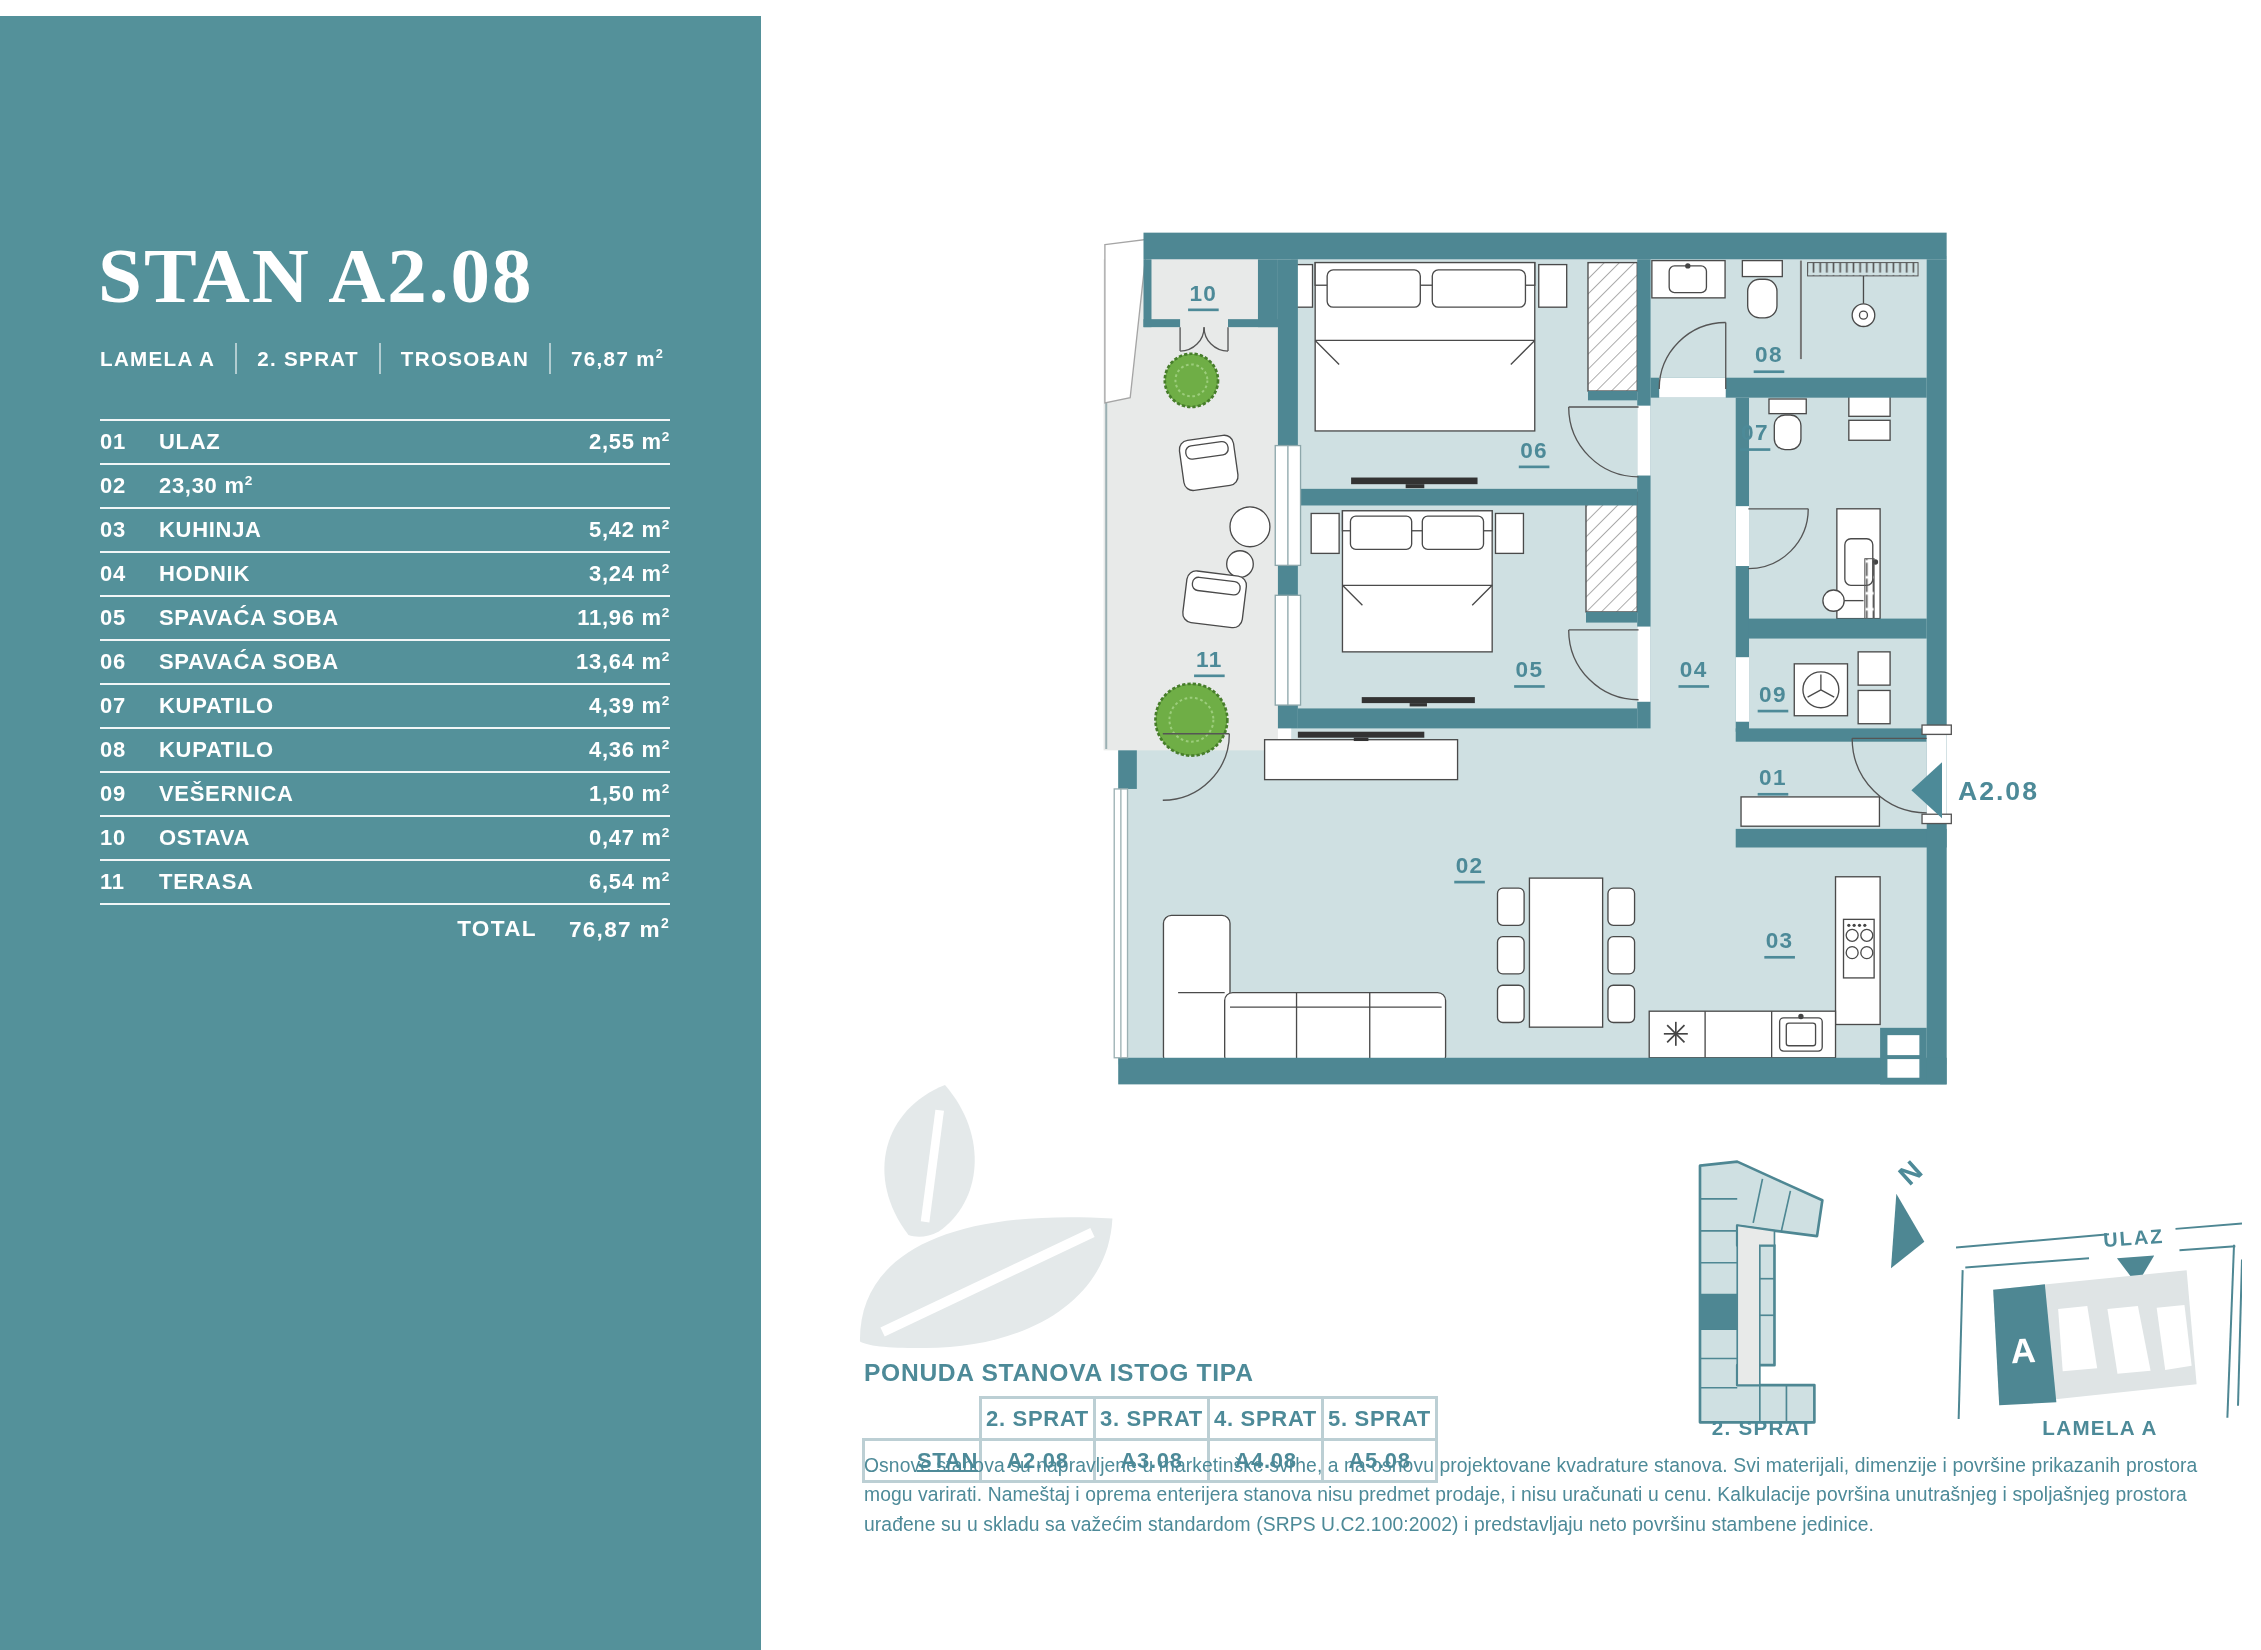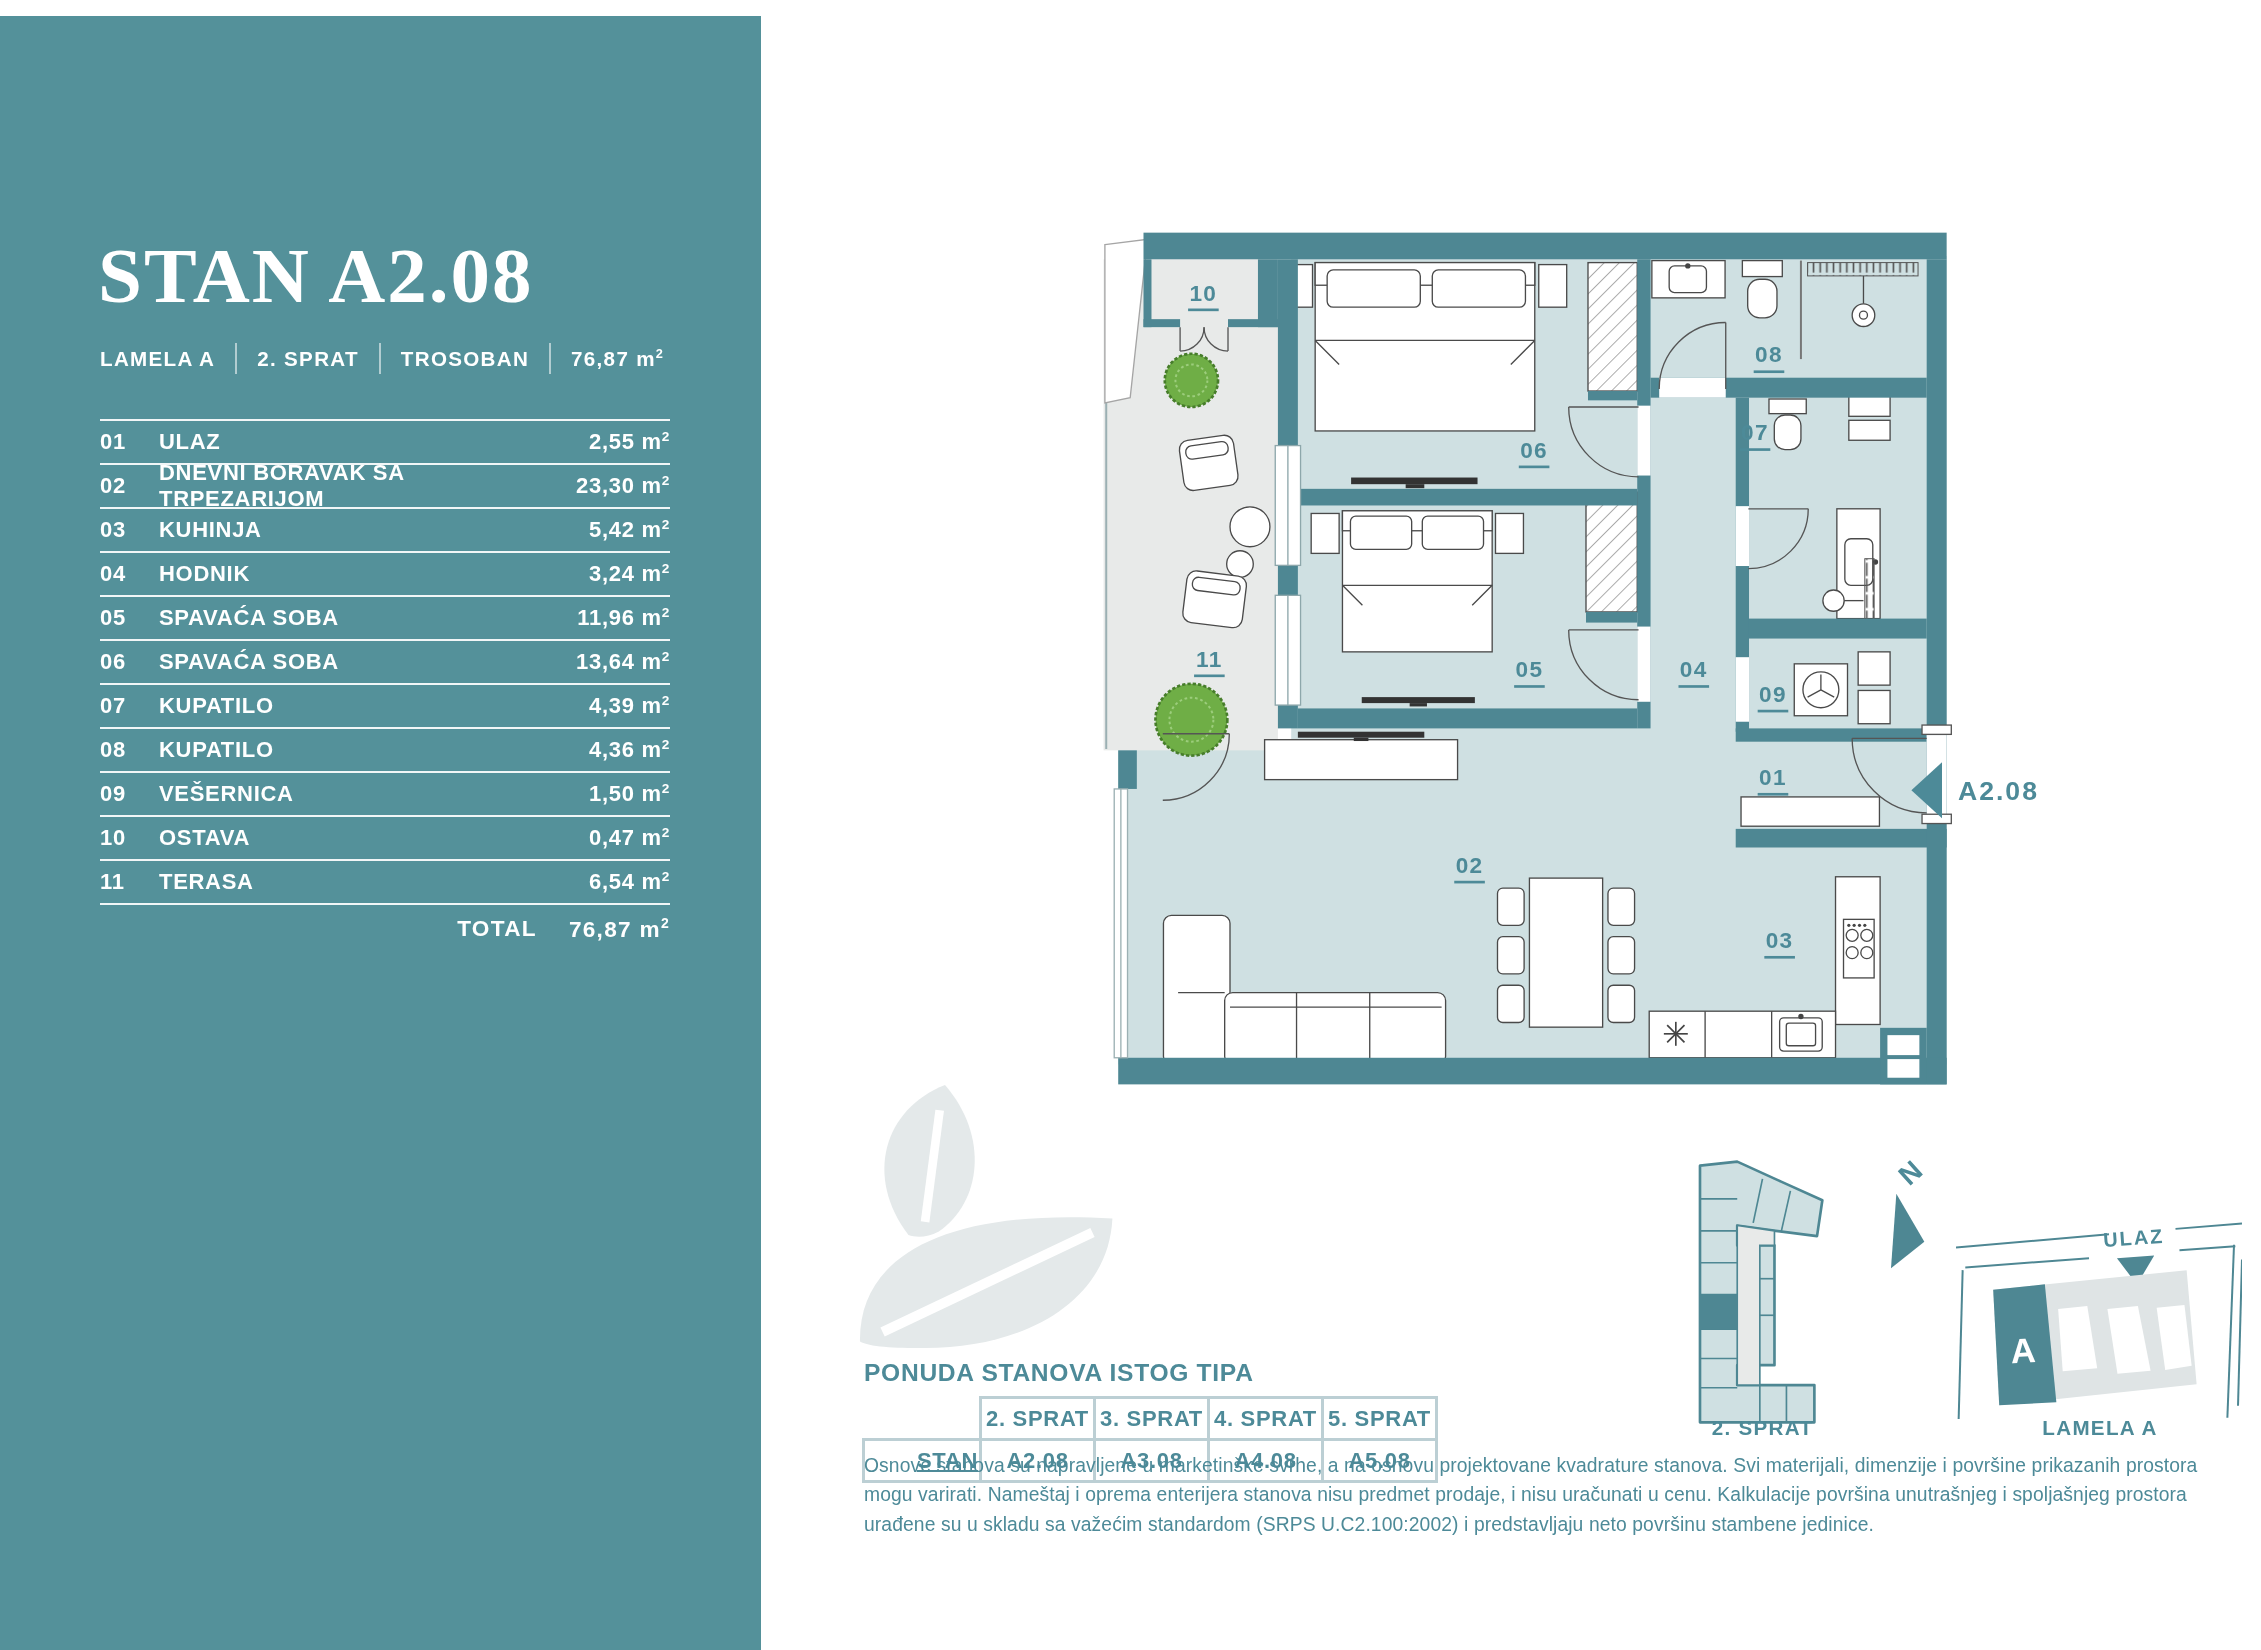--- a/index.html
+++ b/index.html
@@ -57,21 +57,20 @@
     </div>
 
     <div class="room-table">
       <div class="room-row">
           <span class="num">01</span>
           <span class="nm">ULAZ</span>
           <span class="ar"><span>2,55</span>&nbsp;<span class="u"><span>m</span><sup>2</sup></span></span>
         </div>
       <div class="room-row">
           <span class="num">02</span>
-          <span class="nm">DNEVNI BORAVAK SA TRPEZARIJOM</span>
           <span class="ar"><span>23,30</span>&nbsp;<span class="u"><span>m</span><sup>2</sup></span></span>
         </div>
       <div class="room-row">
           <span class="num">03</span>
           <span class="nm">KUHINJA</span>
           <span class="ar"><span>5,42</span>&nbsp;<span class="u"><span>m</span><sup>2</sup></span></span>
         </div>
       <div class="room-row">
           <span class="num">04</span>
           <span class="nm">HODNIK</span>

